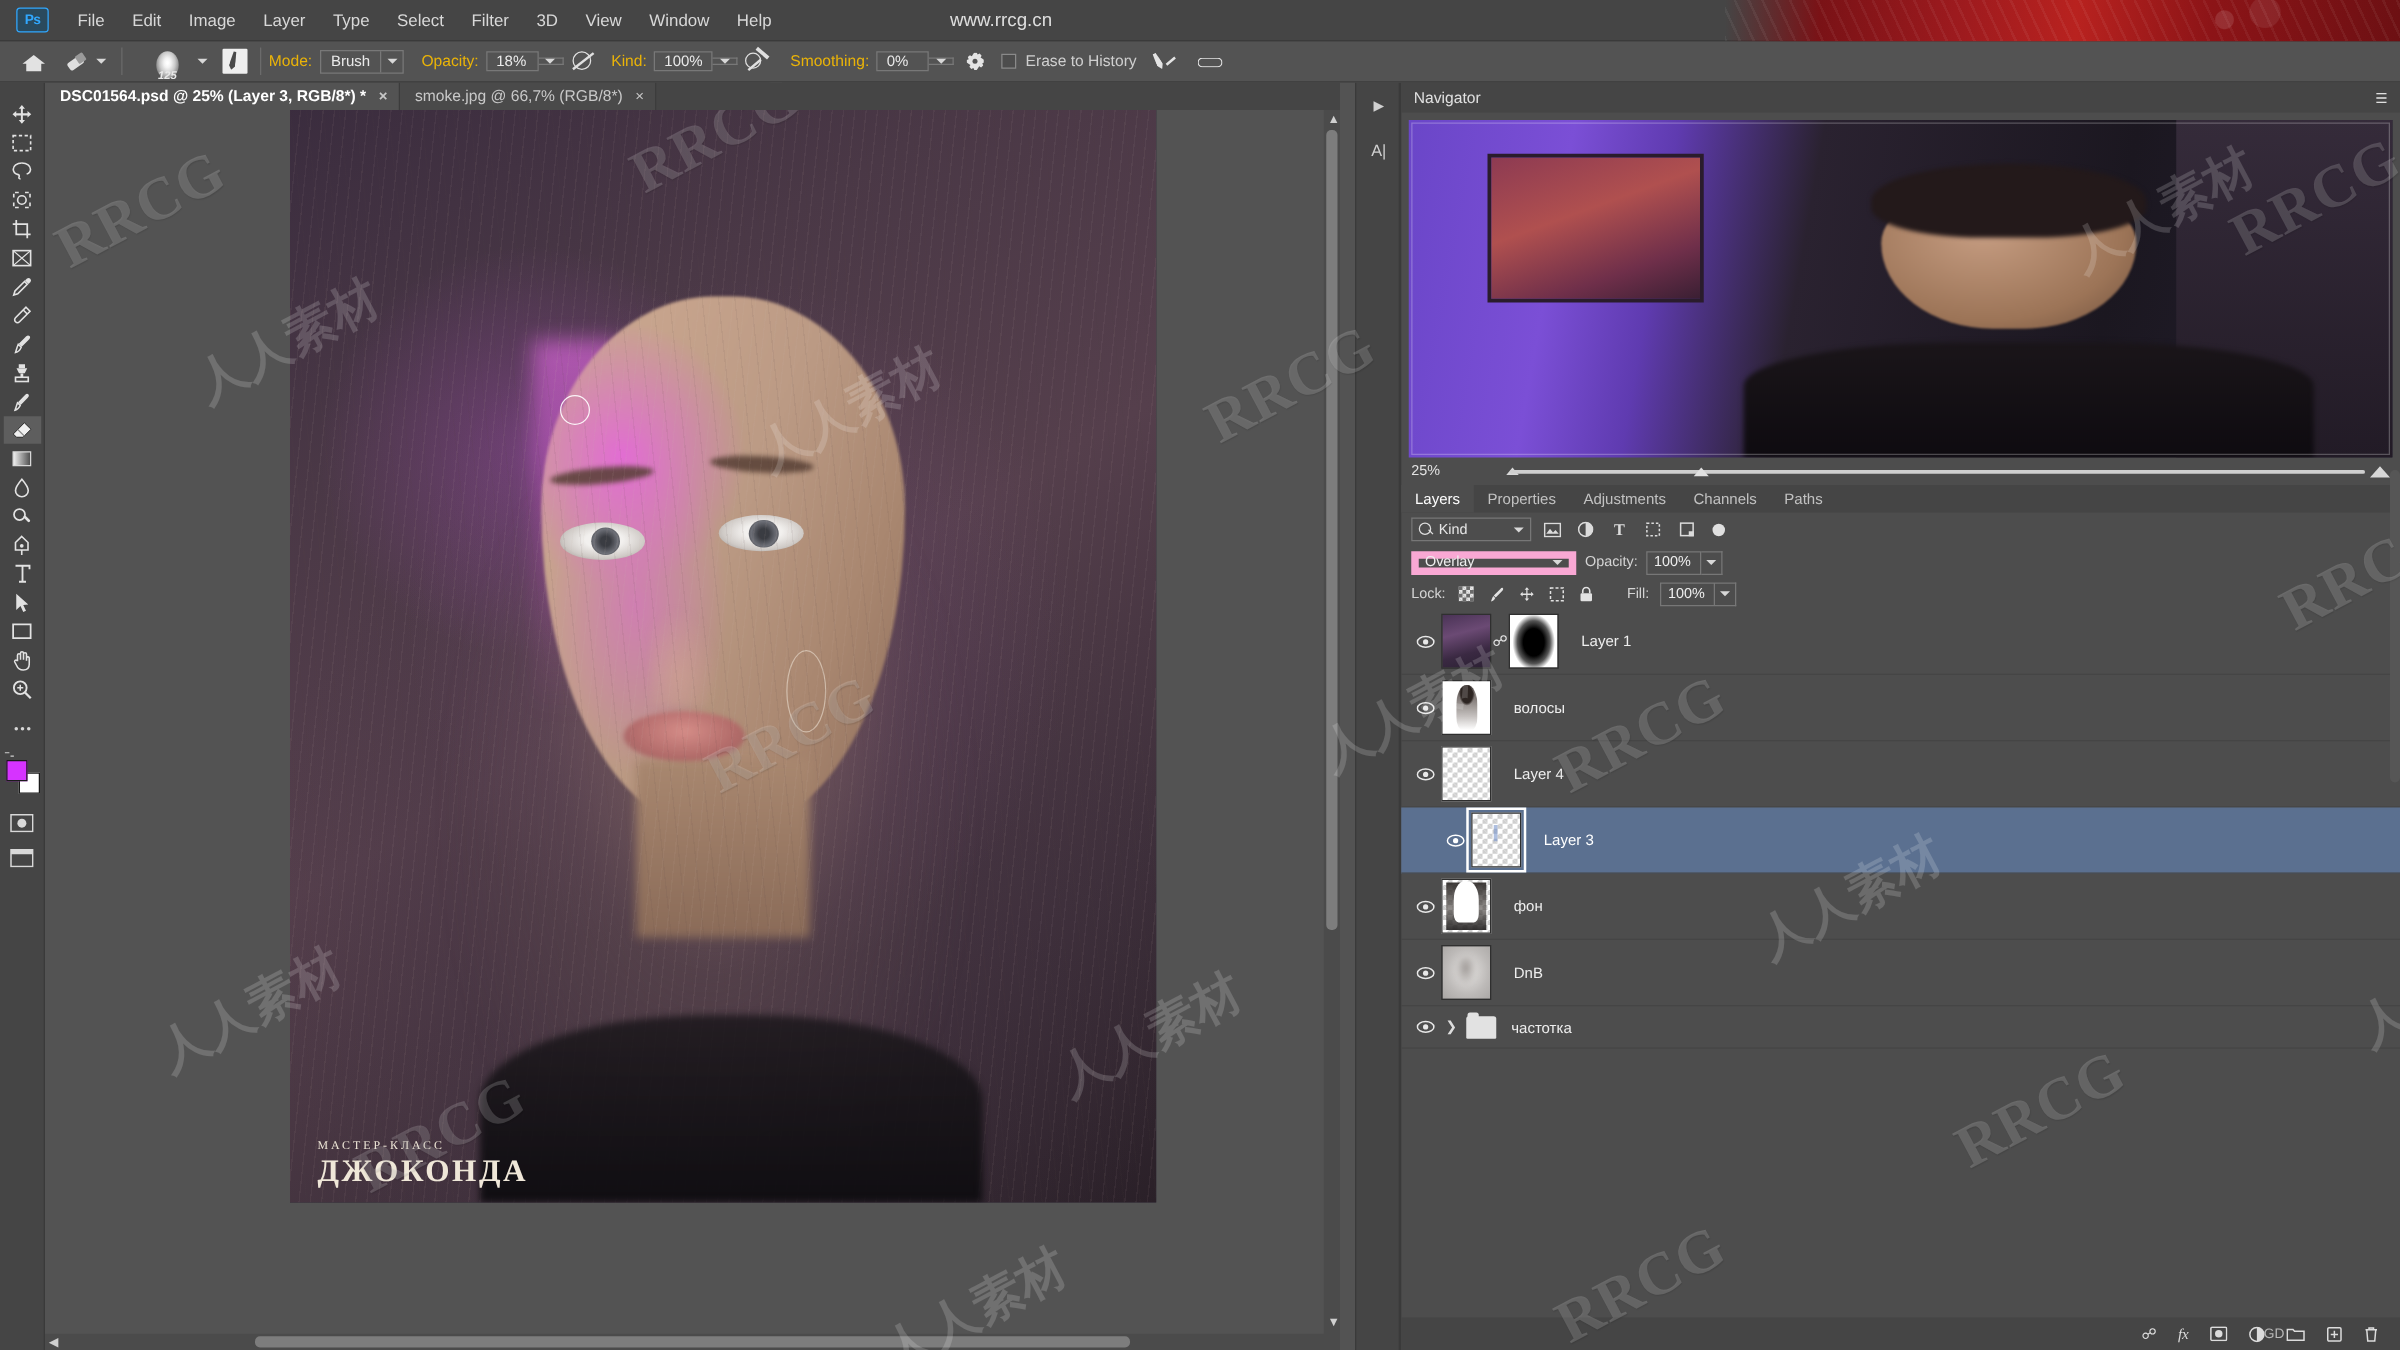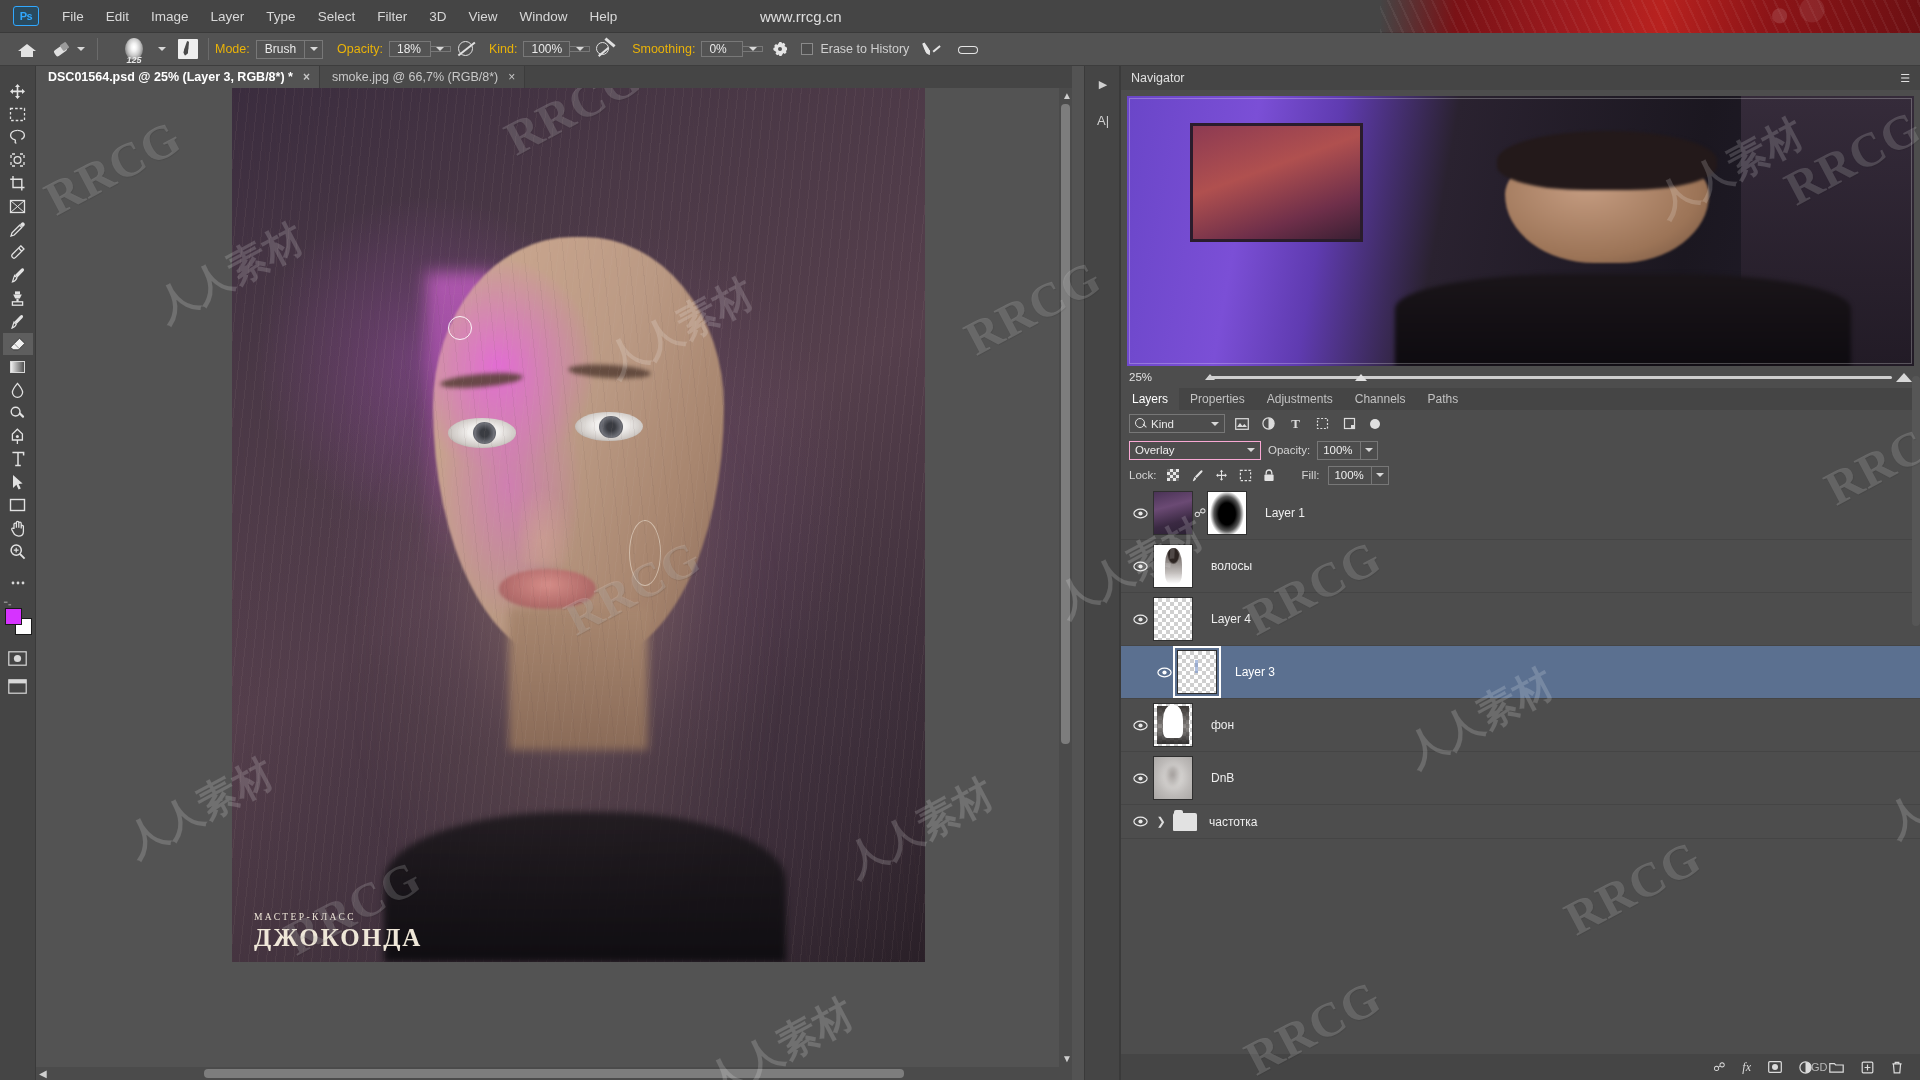--- a/index.html
+++ b/index.html
@@ -66,21 +66,21 @@
   .eraser-glyph::after{
     content:""; position:absolute; left:9px; top:3px; width:7px;height:7px;
     background:#9a9a9a; transform: rotate(-35deg); border-radius:1px;
   }
   .caret {
     width:0;height:0;border-left:4px solid transparent;border-right:4px solid transparent;
     border-top:4px solid #d8d8d8; display:inline-block;
   }
   .brush-preview {
     width: 40px; height: 28px; position: relative; margin-left:10px;
-    display:flex; align-items:center; justify-content:center;font-style:italic;
+    display:flex; align-items:flex-end; justify-content:center;font-style:italic;
   }
   .brush-dot {
     width: 18px; height: 22px; margin-top:-1px;
     background: radial-gradient(ellipse at 50% 42%, #ffffff 5%, #f2f2f2 22%, #c9c9c9 48%, #8b8b8b 72%, rgba(83,83,83,0) 88%);
     border-radius: 50%;
   }
   .brush-size-num {
     position:absolute; bottom:-2px; left:50%; transform:translateX(-50%);
     font-size:9px; color:#e8e8e8; font-weight:bold;
   }
@@ -337,21 +337,21 @@
     display:flex;align-items:center; gap:5px; height:19px; width:96px;
     border:1px solid #777; padding:0 5px; font-size:11.5px; color:#e6e6e6;
   }
   .kind-filter .mg { position:relative; width:11px;height:11px;}
   .kind-filter .mg::before{content:"";position:absolute;left:0;top:0;width:8px;height:8px;border:1.4px solid #e0e0e0;border-radius:50%;}
   .kind-filter .mg::after{content:"";position:absolute;left:7px;top:7px;width:5px;height:1.4px;background:#e0e0e0;transform:rotate(45deg);}
   .filt-icon { width:21px;height:19px;display:flex;align-items:center;justify-content:center;color:#dcdcdc;font-size:12px;}
   .filt-toggle { width:10px;height:10px;border-radius:50%;background:#e0e0e0; margin-left:4px;}
 
   .blend-row { height:26px; display:flex;align-items:center; padding:0 8px; gap:7px; font-size:11.5px;}
-  .blend-combo { width:132px; height:19px; border:1px solid #f9a8d4; display:flex;align-items:center;justify-content:space-between; padding:0 5px; color:#eee;}
+  .blend-combo { width:132px; height:19px; border:6px solid #f9a8d4; display:flex;align-items:center;justify-content:space-between; padding:0 5px; color:#eee;}
   .opacity-combo { display:flex;align-items:stretch;height:19px;}
   .opacity-combo .v{border:1px solid #777;padding:0 5px;display:flex;align-items:center;min-width:44px;color:#eee;}
   .opacity-combo .a{border:1px solid #777;border-left:none;width:17px;display:flex;align-items:center;justify-content:center;}
 
   .lock-row { height:24px; display:flex;align-items:center; padding:0 8px; gap:9px; font-size:11.5px;text-align:right;}
   .lock-ic { width:15px;height:15px; display:flex;align-items:center;justify-content:center; color:#e2e2e2; font-size:12px;}
   .checker { width:12px;height:12px;
     background-image: linear-gradient(45deg,#e6e6e6 25%,transparent 25%,transparent 75%,#e6e6e6 75%),
                       linear-gradient(45deg,#e6e6e6 25%,#6a6a6a 25%,#6a6a6a 75%,#e6e6e6 75%);
     background-size:6px 6px; background-position:0 0,3px 3px;}

